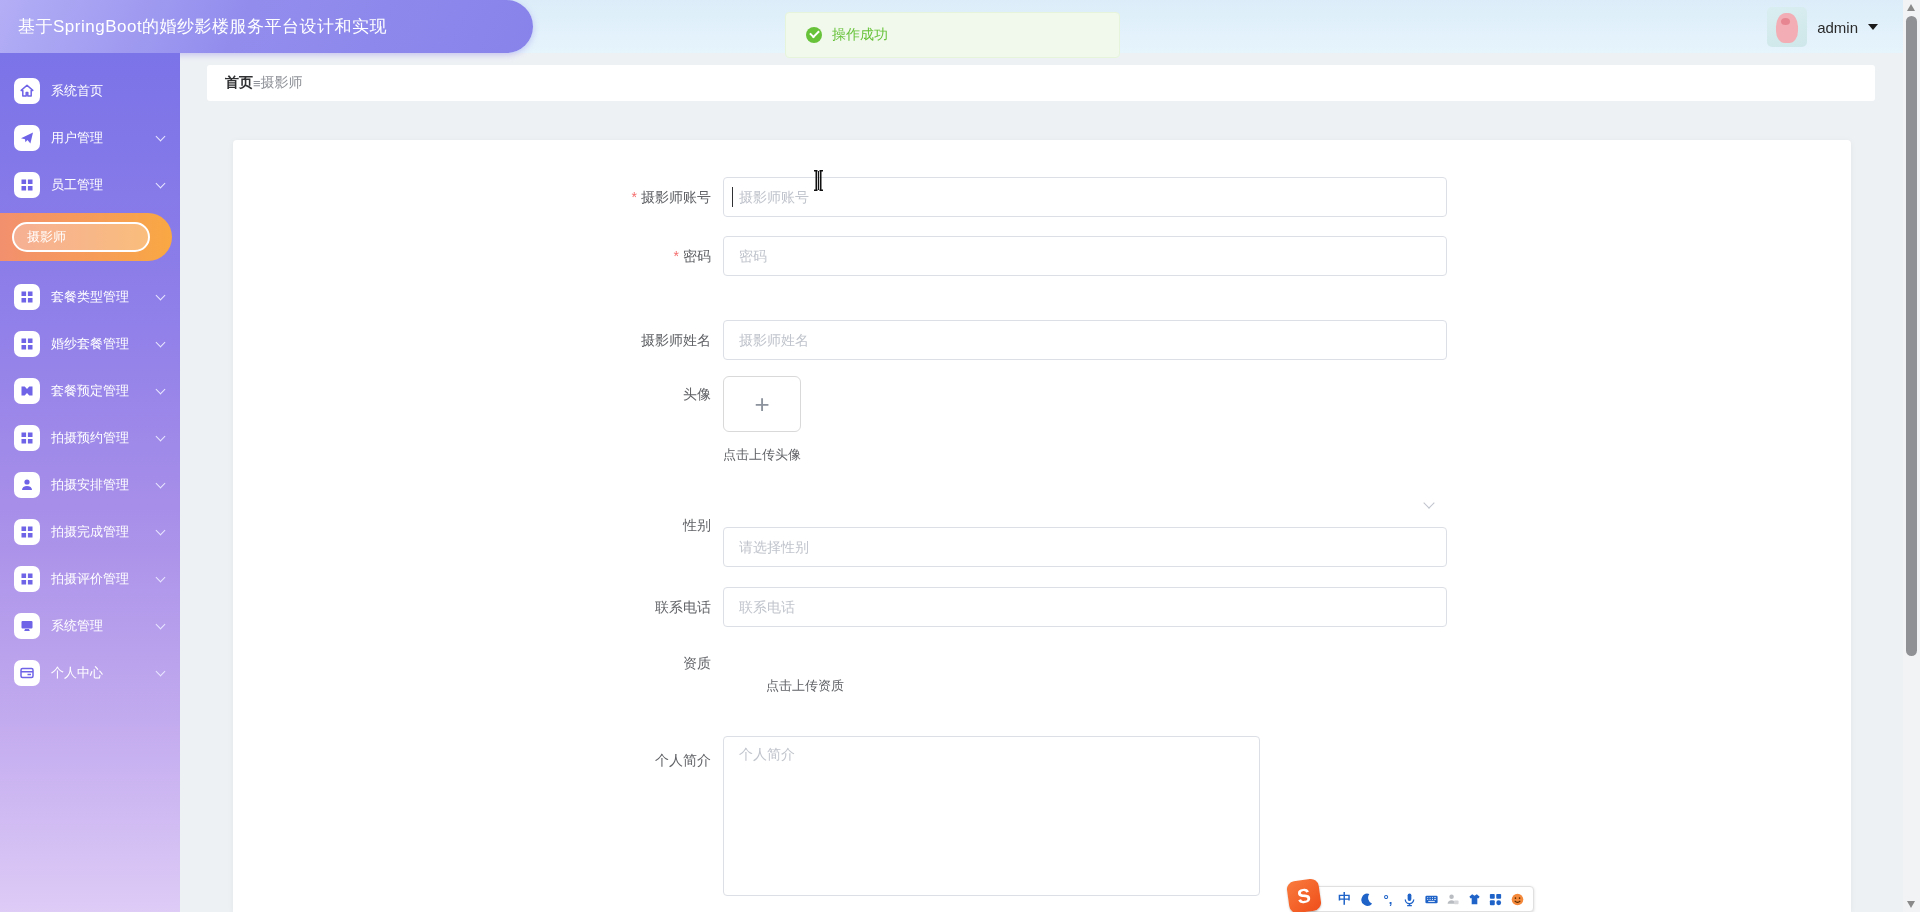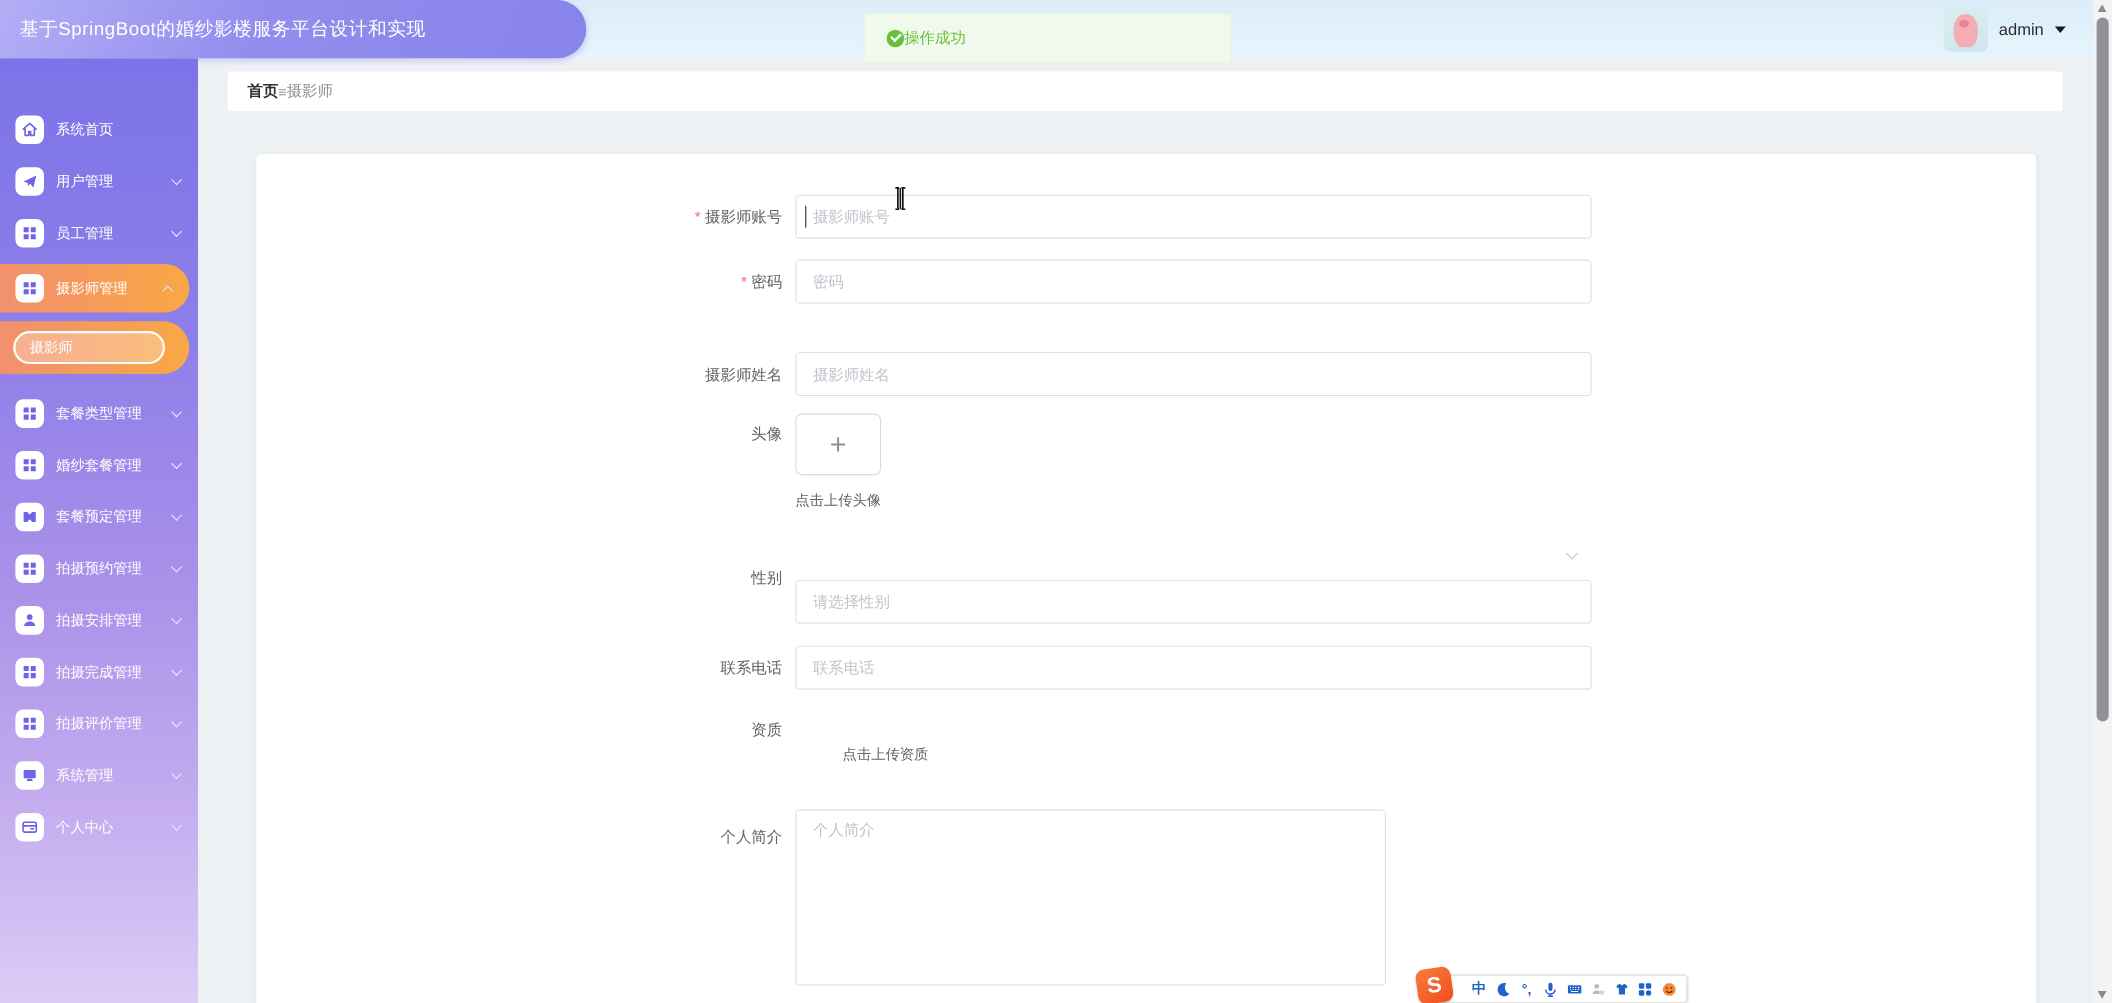--- a/index.html
+++ b/index.html
@@ -24,29 +24,29 @@
     background:linear-gradient(160deg,#d9eef0 0%,#cfe7ea 100%); }
   .avatar::before { content:""; position:absolute; left:9px; top:6px; width:22px; height:30px;
     background:#f2aeb4; border-radius:45% 45% 40% 40%; }
   .avatar::after { content:""; position:absolute; left:14px; top:11px; width:9px; height:7px;
     background:#e78691; border-radius:50%; }
   .user-name { font-size:15px; color:#2b2b2b; }
   .user-caret { width:0; height:0; border-left:5px solid transparent; border-right:5px solid transparent; border-top:6px solid #1a1a1a; }
   
   .toast { position:absolute; left:785px; top:12px; width:335px; height:46px;
     background:#f0f9eb; border:1px solid #e6f4dc; border-radius:4px;
-    display:flex; align-items:center; padding-left:20px; }
+    display:flex; align-items:center; padding-left:20px; gap:10px; }
   .toast-ic { width:16px; height:16px; border-radius:50%; background:#67c23a; position:relative; flex:0 0 16px; }
   .toast-ic::after { content:""; position:absolute; left:4px; top:3px; width:7px; height:4px;
     border-left:2px solid #fff; border-bottom:2px solid #fff; transform:rotate(-45deg); }
   .toast-txt { color:#67c23a; font-size:14px; }
   
   .sidebar { position:absolute; left:0; top:53px; width:180px; height:859px;
     background:linear-gradient(180deg,#7b73e8 0%,#8f7fe9 30%,#a990e9 55%,#c3abef 78%,#decbf6 100%);
-    padding-top:46px; overflow:hidden; }
+    padding-top:19px; overflow:hidden; }
   .s-item { height:38px; display:flex; align-items:center; gap:11px; padding-left:14px; margin-bottom:9px; cursor:pointer; }
   .s-ic { width:26px; height:26px; background:#fff; border-radius:7px; display:flex; align-items:center; justify-content:center; flex:0 0 26px; }
   .s-ic svg { width:16px; height:16px; }
   .s-lb { color:#fff; font-size:13px; flex:1 1 auto; white-space:nowrap; }
   .chev { width:7px; height:7px; border-right:1.6px solid #e8e6ff; border-bottom:1.6px solid #e8e6ff;
     transform:rotate(45deg); margin-right:16px; margin-top:-3px; flex:0 0 7px; }
   .chev.up { transform:rotate(-135deg); margin-top:4px; }
   .s-active { width:172px; height:44px; border-radius:0 22px 22px 0;
     background:linear-gradient(90deg,#f2906e 0%,#f69c58 55%,#f9a843 100%);
     display:flex; align-items:center; gap:11px; padding-left:14px; margin-bottom:8px; cursor:pointer; }
@@ -162,29 +162,20 @@
   <div class="s-item">
     <span class="s-ic">
         <svg viewBox="0 0 16 16">
           <path d="M2.5 2.5h4.6v4.6H2.5zM8.9 2.5h4.6v4.6H8.9zM2.5 8.9h4.6v4.6H2.5zM8.9 8.9h4.6v4.6H8.9z" fill="#6f63e8"></path>
         </svg>
       </span>
     <span class="s-lb">员工管理</span>
     <span class="chev"></span>
   </div>
 
-  <div class="s-active">
-    <span class="s-ic">
-        <svg viewBox="0 0 16 16">
-          <path d="M2.5 2.5h4.6v4.6H2.5zM8.9 2.5h4.6v4.6H8.9zM2.5 8.9h4.6v4.6H2.5zM8.9 8.9h4.6v4.6H8.9z" fill="#6f63e8"></path>
-        </svg>
-      </span>
-    <span class="s-lb">摄影师管理</span>
-    <span class="chev up"></span>
-  </div>
   <div class="s-sub-block">
     <span class="s-sub-pill">
       <span>摄影师</span>
     </span>
   </div>
 
   <div class="s-item">
     <span class="s-ic">
         <svg viewBox="0 0 16 16">
           <path d="M2.5 2.5h4.6v4.6H2.5zM8.9 2.5h4.6v4.6H8.9zM2.5 8.9h4.6v4.6H2.5zM8.9 8.9h4.6v4.6H8.9z" fill="#6f63e8"></path>

